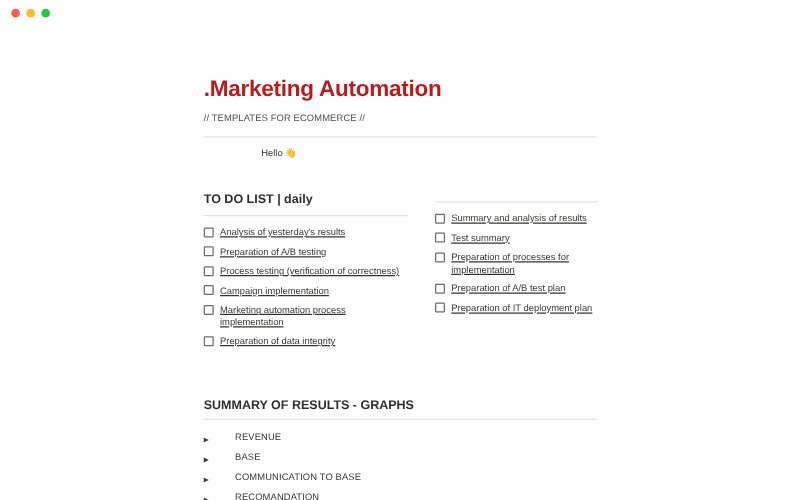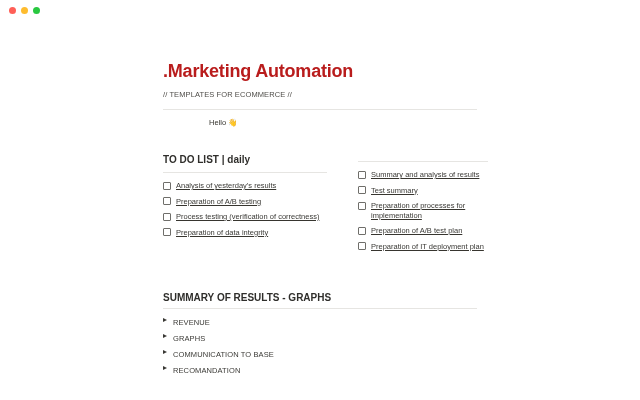--- a/index.html
+++ b/index.html
@@ -26,41 +26,41 @@
     letter-spacing: -0.2px; color: #b91c1c;
   }
   .subtitle {
     margin-top: 9px; font-size: 7.5px; line-height: 9px;
     font-weight: 500; color: #4f4d49; letter-spacing: 0.1px;
   }
   .divider { height: 1px; background: #e6e5e2; width: 100%; }
   .divider.main { margin-top: 10px; }
   .greeting { margin-top: 8px; font-size: 7.5px; line-height: 9px; color: #37352f; padding-left: 46px; }
 
-  .columns { margin-top: 27px; display: flex; gap: 31px; }
+  .columns { margin-top: 27px; display: flex; gap: 21px; }
   .col { flex: none; }
   .col.daily { width: 164px; }
   .col.monthly { width: 130px; }
   .col-heading { font-size: 10px; line-height: 11px; font-weight: 700; color: #2f2e2b; }
   .col .divider { margin-top: 7px; margin-bottom: 8px; }
 
   .todo-row { display: flex; align-items: flex-start; gap: 5px; margin-bottom: 6px; text-decoration: underline; }
   .checkbox {
     flex: none; width: 8px; height: 8px; margin-top: 0.5px;
     border: 1px solid #6f6e6a; border-radius: 1px; background: #ffffff;
     cursor: pointer;
   }
   .todo-label { font-size: 7.5px; line-height: 9.5px; color: #3a3935; }
 
   .section { margin-top: 35px; }
   .section-heading { font-size: 10px; line-height: 11px; font-weight: 700; color: #2f2e2b; }
   .section .divider { margin-top: 5px; }
 
   .toggles { margin-top: 9px; }
-  .toggle-row { display: flex; align-items: flex-start; gap: 6px; margin-bottom: 7px; height: 9px; }
+  .toggle-row { display: flex; align-items: flex-end; gap: 21px; margin-bottom: 7px; height: 9px; }
   .tri {
     flex: none; width: 0; height: 0;
     border-left: 4px solid #3a3935;
     border-top: 2.5px solid transparent;
     border-bottom: 2.5px solid transparent;
     cursor: pointer;
   }
   .toggle-label { font-size: 7.5px; line-height: 9px; color: #3a3935; letter-spacing: 0.1px; }
 </style>
 </head>
@@ -91,20 +91,28 @@
       <div class="todo-row">
         <span class="checkbox"></span>
         <span class="todo-label">Preparation of A/B testing</span>
       </div>
       <div class="todo-row">
         <span class="checkbox"></span>
         <span class="todo-label">Process testing (verification of correctness)</span>
       </div>
       <div class="todo-row">
         <span class="checkbox"></span>
+        <span class="todo-label">Campaign implementation</span>
+      </div>
+      <div class="todo-row">
+        <span class="checkbox"></span>
+        <span class="todo-label">Marketing automation process implementation</span>
+      </div>
+      <div class="todo-row">
+        <span class="checkbox"></span>
         <span class="todo-label">Preparation of data integrity</span>
       </div>
     </div>
 
     <div class="col monthly">
       <div class="divider"></div>
       <div class="todo-row">
         <span class="checkbox"></span>
         <span class="todo-label">Summary and analysis of results</span>
       </div>
@@ -131,21 +139,21 @@
   <div class="section graphs">
     <div class="section-heading">SUMMARY OF RESULTS - GRAPHS</div>
     <div class="divider"></div>
     <div class="toggles">
       <div class="toggle-row">
         <span class="tri"></span>
         <span class="toggle-label">REVENUE</span>
       </div>
       <div class="toggle-row">
         <span class="tri"></span>
-        <span class="toggle-label">GRAPHS</span>
+        <span class="toggle-label">BASE</span>
       </div>
       <div class="toggle-row">
         <span class="tri"></span>
         <span class="toggle-label">COMMUNICATION TO BASE</span>
       </div>
       <div class="toggle-row">
         <span class="tri"></span>
         <span class="toggle-label">RECOMANDATION</span>
       </div>
     </div>

